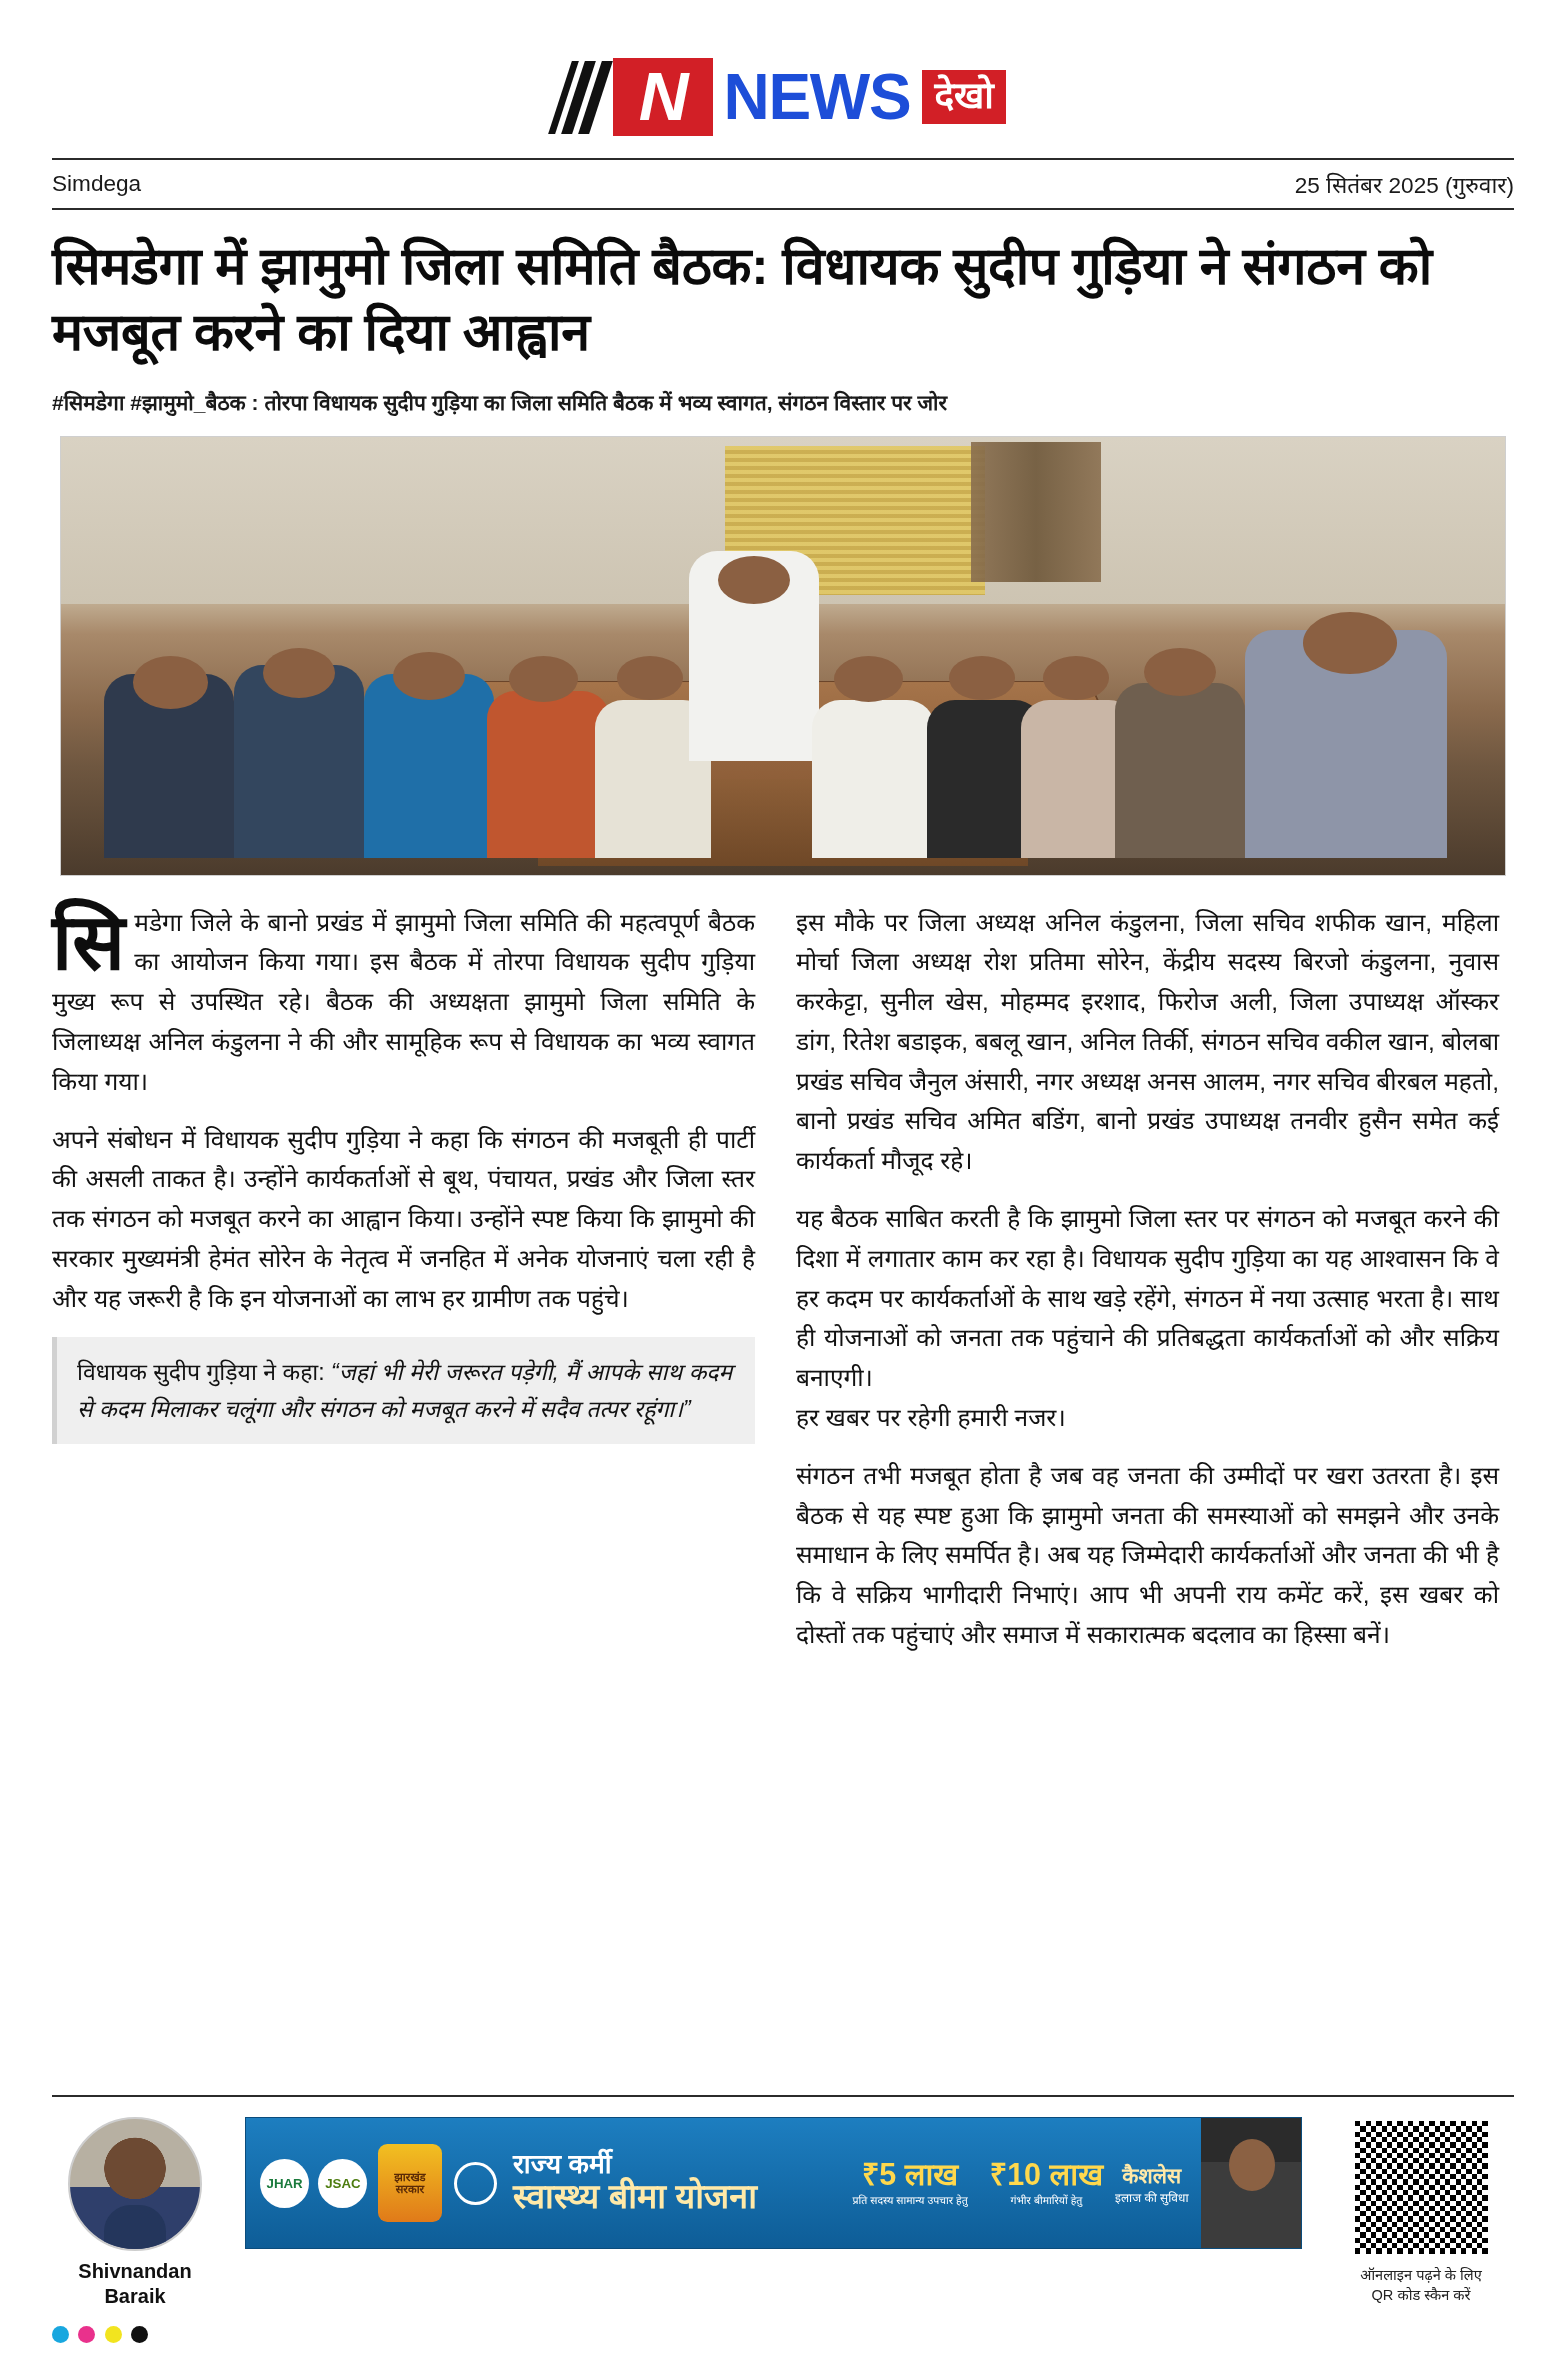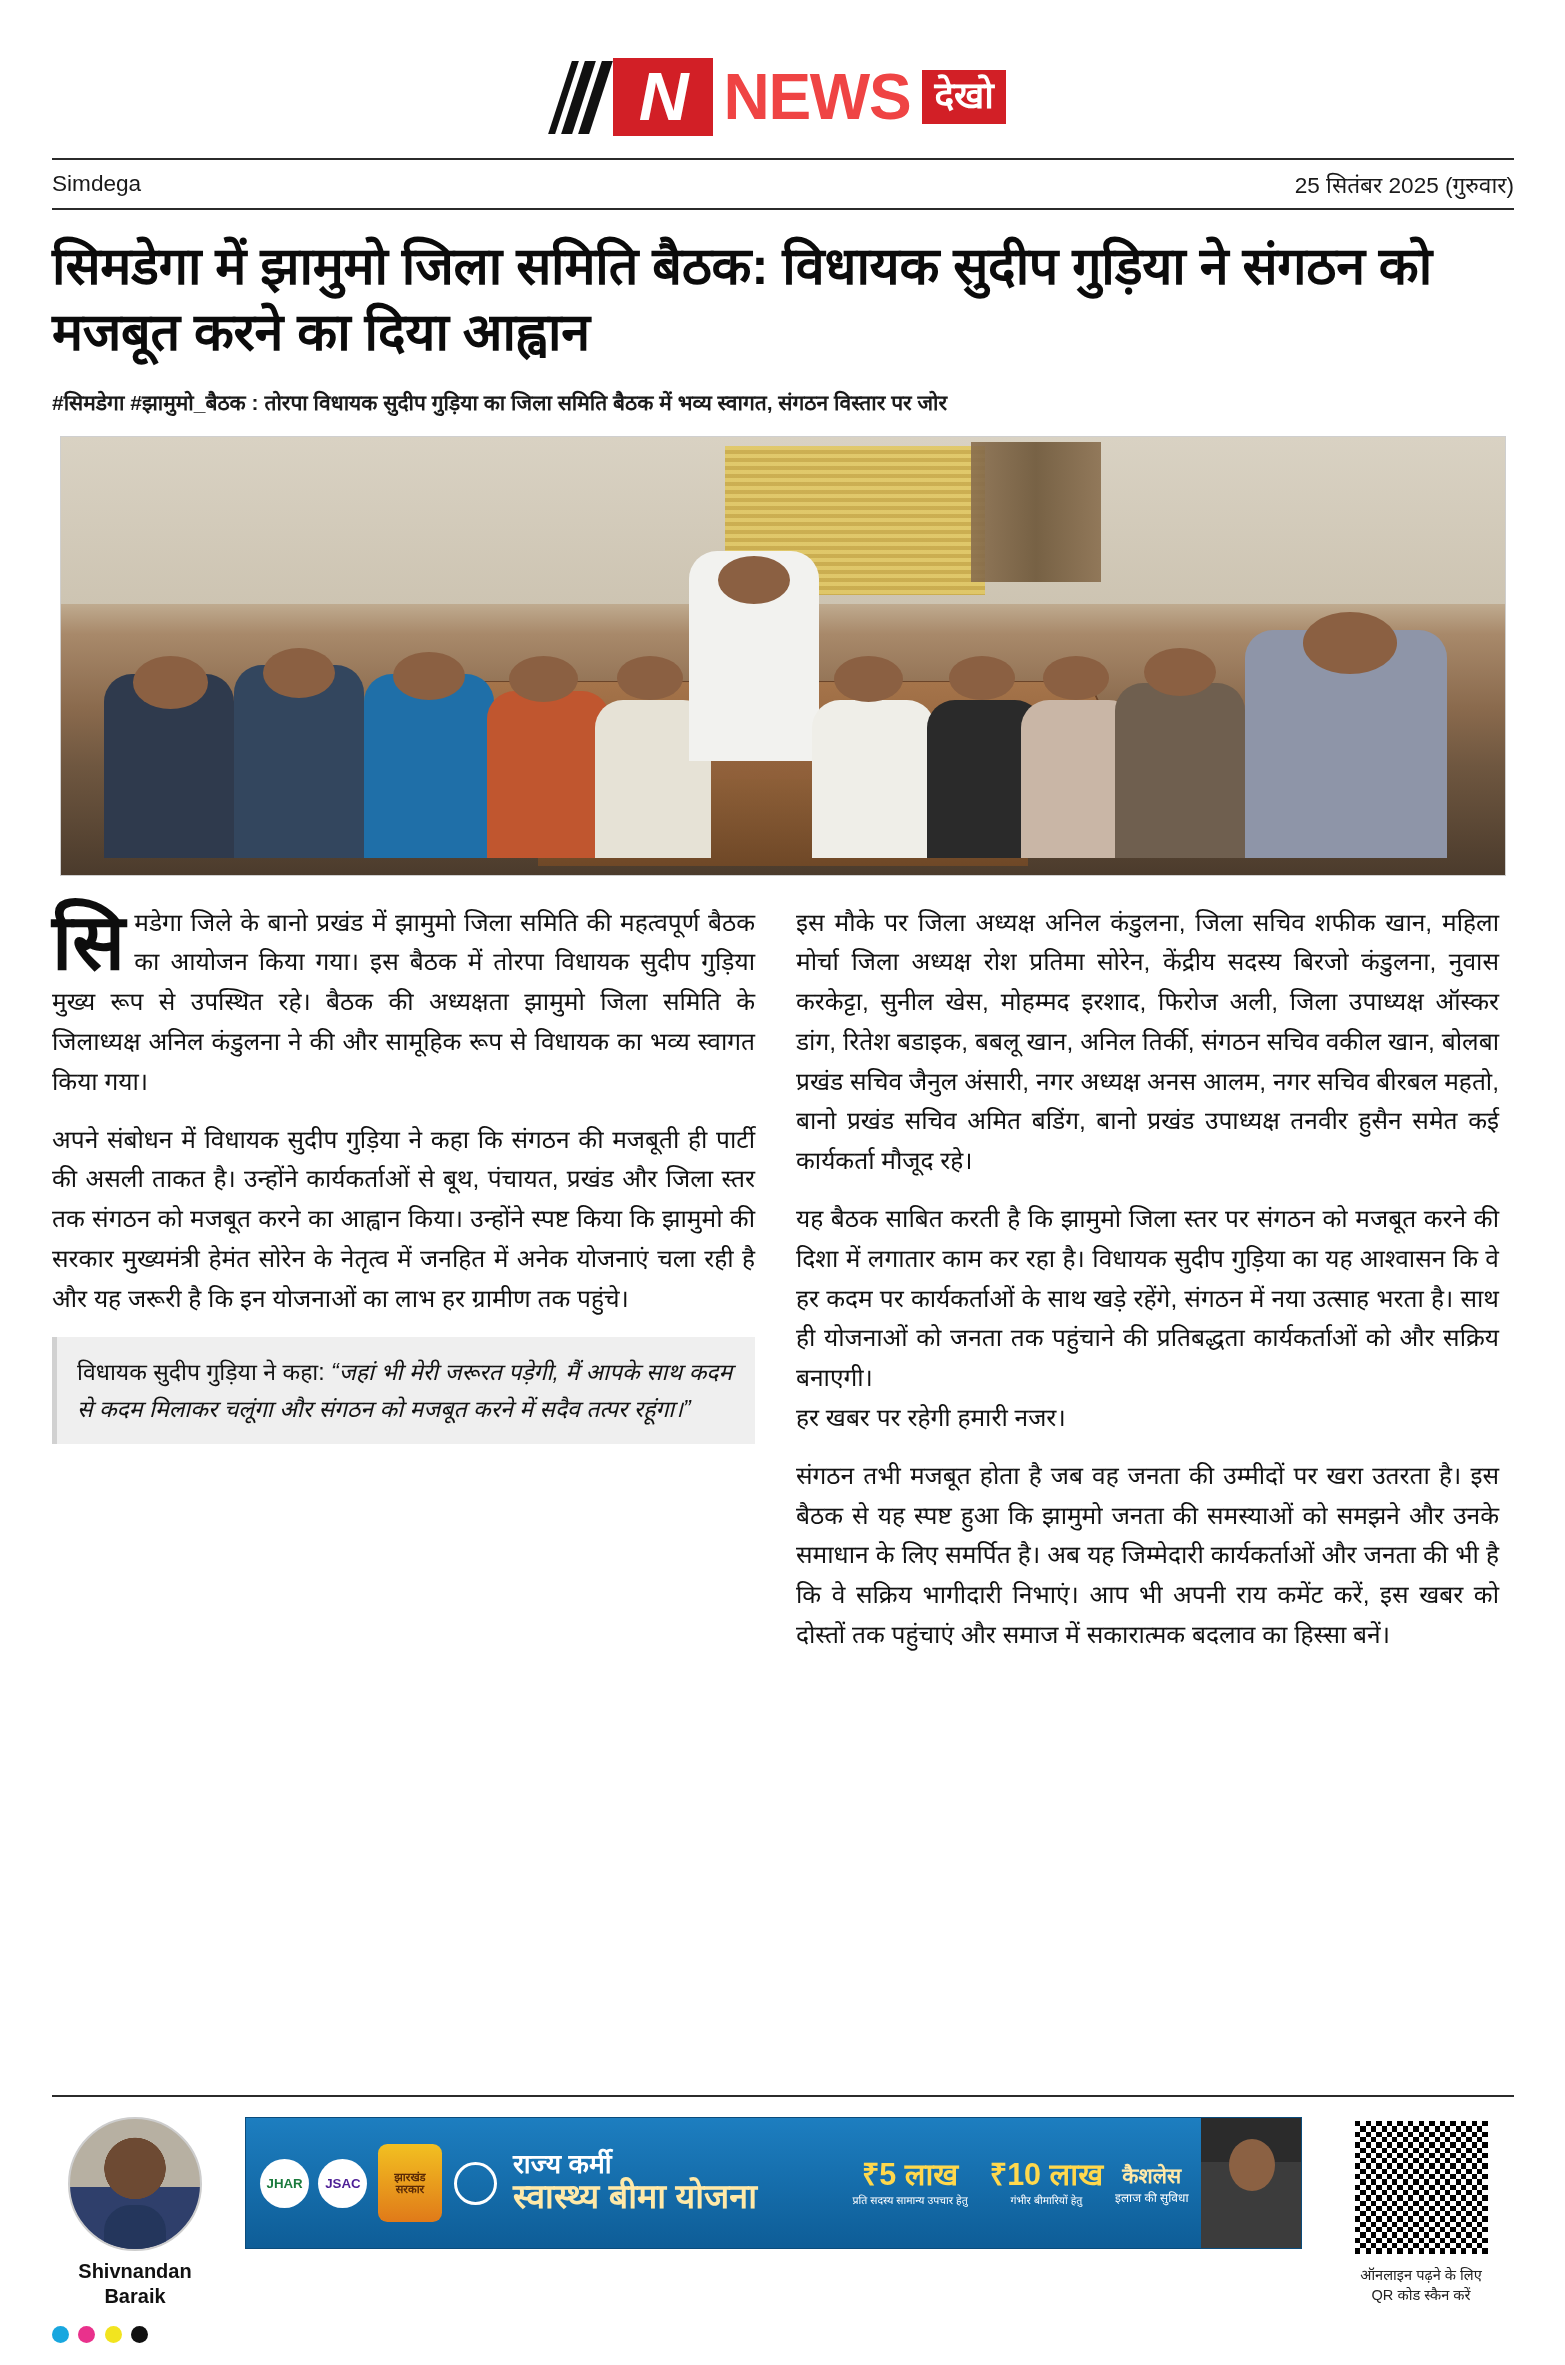--- a/index.html
+++ b/index.html
@@ -61,21 +61,21 @@
     line-height: 78px;
     text-align: center;
     font-family: "Liberation Sans", sans-serif;
     font-style: italic;
     letter-spacing: -1.3px;
   }
   .logo-news {
     font-size: 64px;
     font-weight: bold;
     letter-spacing: -1.3px;
-    color: #ef4444;
+    color: #1d4ed8;
     margin-left: 10.6px;
     line-height: 78px;
   }
   .logo-dekho {
     background: #d21f26;
     color: #ffffff;
     font-size: 37px;
     font-weight: bold;
     padding: 6.6px 12px 10.6px 12px;
     margin-left: 12px;
@@ -257,21 +257,21 @@
   .ad-left-logos {
     display: flex;
     align-items: center;
     gap: 9.3px;
     padding-left: 14.6px;
   }
   .ad-logo {
     width: 49px; height: 49px; border-radius: 50%;
     background: #ffffff;
     display: flex; align-items: center; justify-content: center;
-    font-size: 13.3px; color: #4c1d95; font-weight: bold;
+    font-size: 13.3px; color: #4d7c0f; font-weight: bold;
   }
   .ad-logo.green { background: #ffffff; color: #1a7a3c; }
   .ad-emblem {
     width: 64px; height: 78px;
     background: linear-gradient(to bottom,#f2c021,#e07a19);
     border-radius: 9.3px;
     margin-left: 10.6px;
     display:flex;align-items:center;justify-content:center;
     font-size: 11.3px; color:#5a2a06; text-align:center; font-weight:bold;
     line-height:1.1;

